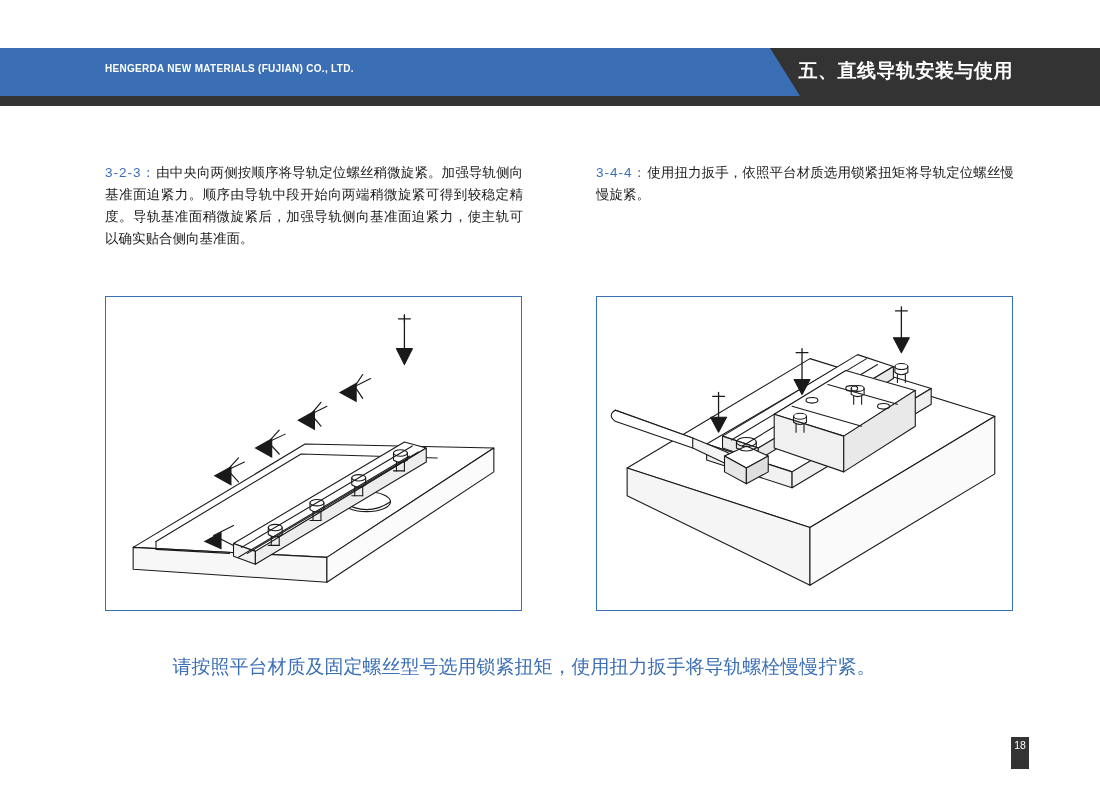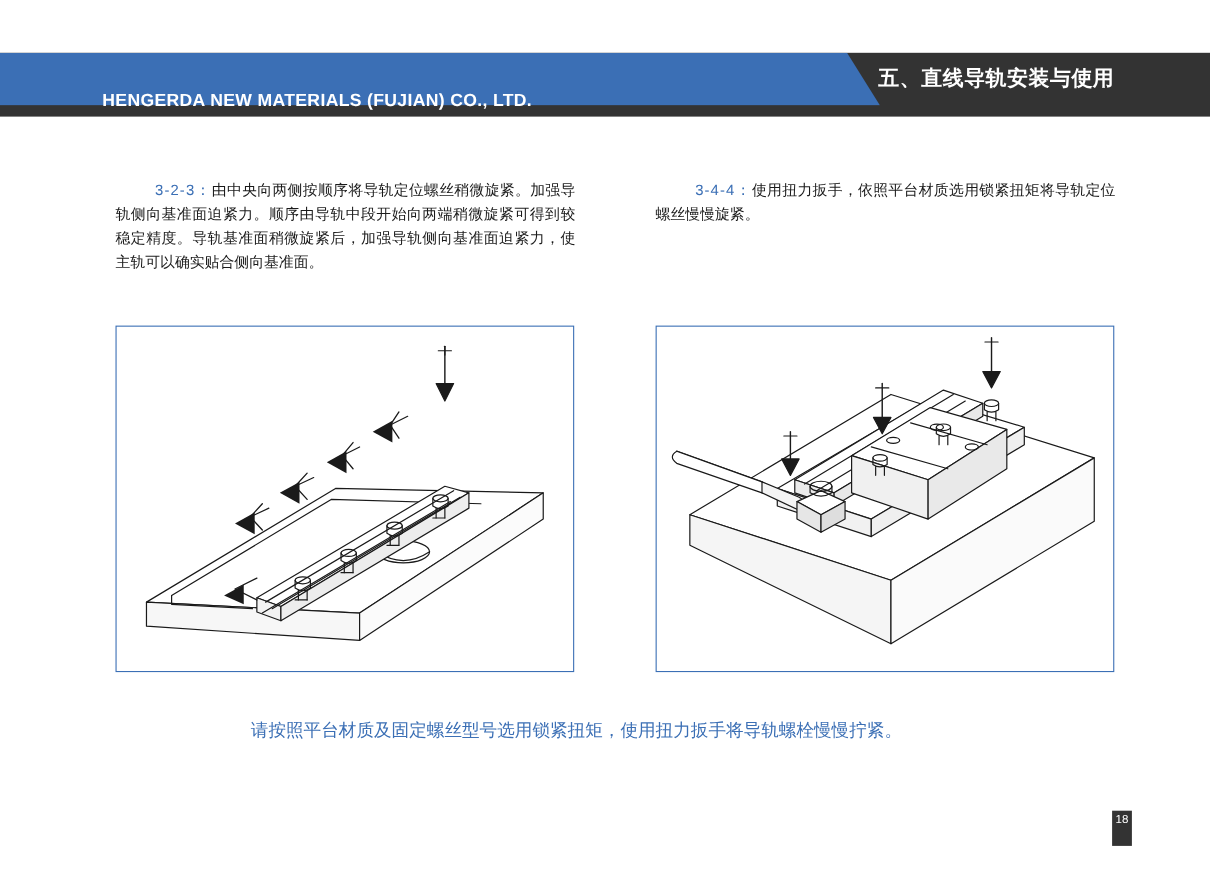--- a/index.html
+++ b/index.html
@@ -28,27 +28,26 @@
     position: absolute;
     left: 0;
     top: 0;
     width: 800px;
     height: 48px;
     background: #3b6fb5;
     clip-path: polygon(0 0, 770px 0, 800px 48px, 0 48px);
   }
   .company-name {
     position: absolute;
-    left: 93px;
+    left: 105px;
     top: 15px;
     color: #ffffff;
-    font-size: 16px;
+    font-size: 10px;
     font-weight: bold;
     letter-spacing: 0.3px;
-    margin-top: 20px;
   }
   .section-title {
     position: absolute;
     right: 87px;
     top: 10px;
     color: #ffffff;
     font-size: 19px;
     font-weight: bold;
     letter-spacing: 0.5px;
     text-align: center;
@@ -60,21 +59,20 @@
     font-size: 13.5px;
     line-height: 22px;
     color: #1a1a1a;
     text-align: justify;
   }
   .col-left  { left: 105px; top: 162px; width: 418px; }
   .col-right { left: 596px; top: 162px; width: 418px; }
   .step-num {
     color: #3b6fb5;
     letter-spacing: 1px;
-    margin-left: 36px;
   }
 
   
   .figbox {
     position: absolute;
     border: 1px solid #3b6fb5;
     background: #ffffff;
     box-sizing: border-box;
   }
   .figbox-left  { left: 105px;  top: 296px; width: 417px; height: 315px; }
@@ -82,21 +80,21 @@
   .figbox svg { display: block; width: 100%; height: 100%; }
 
   
   .caption {
     position: absolute;
     left: 0;
     top: 654px;
     width: 1048px;
     text-align: center;
     color: #3b6fb5;
-    font-size: 16px;
+    font-size: 19px;
   }
 
   
   .page-number {
     position: absolute;
     left: 1011px;
     top: 737px;
     width: 18px;
     height: 32px;
     background: #333333;

